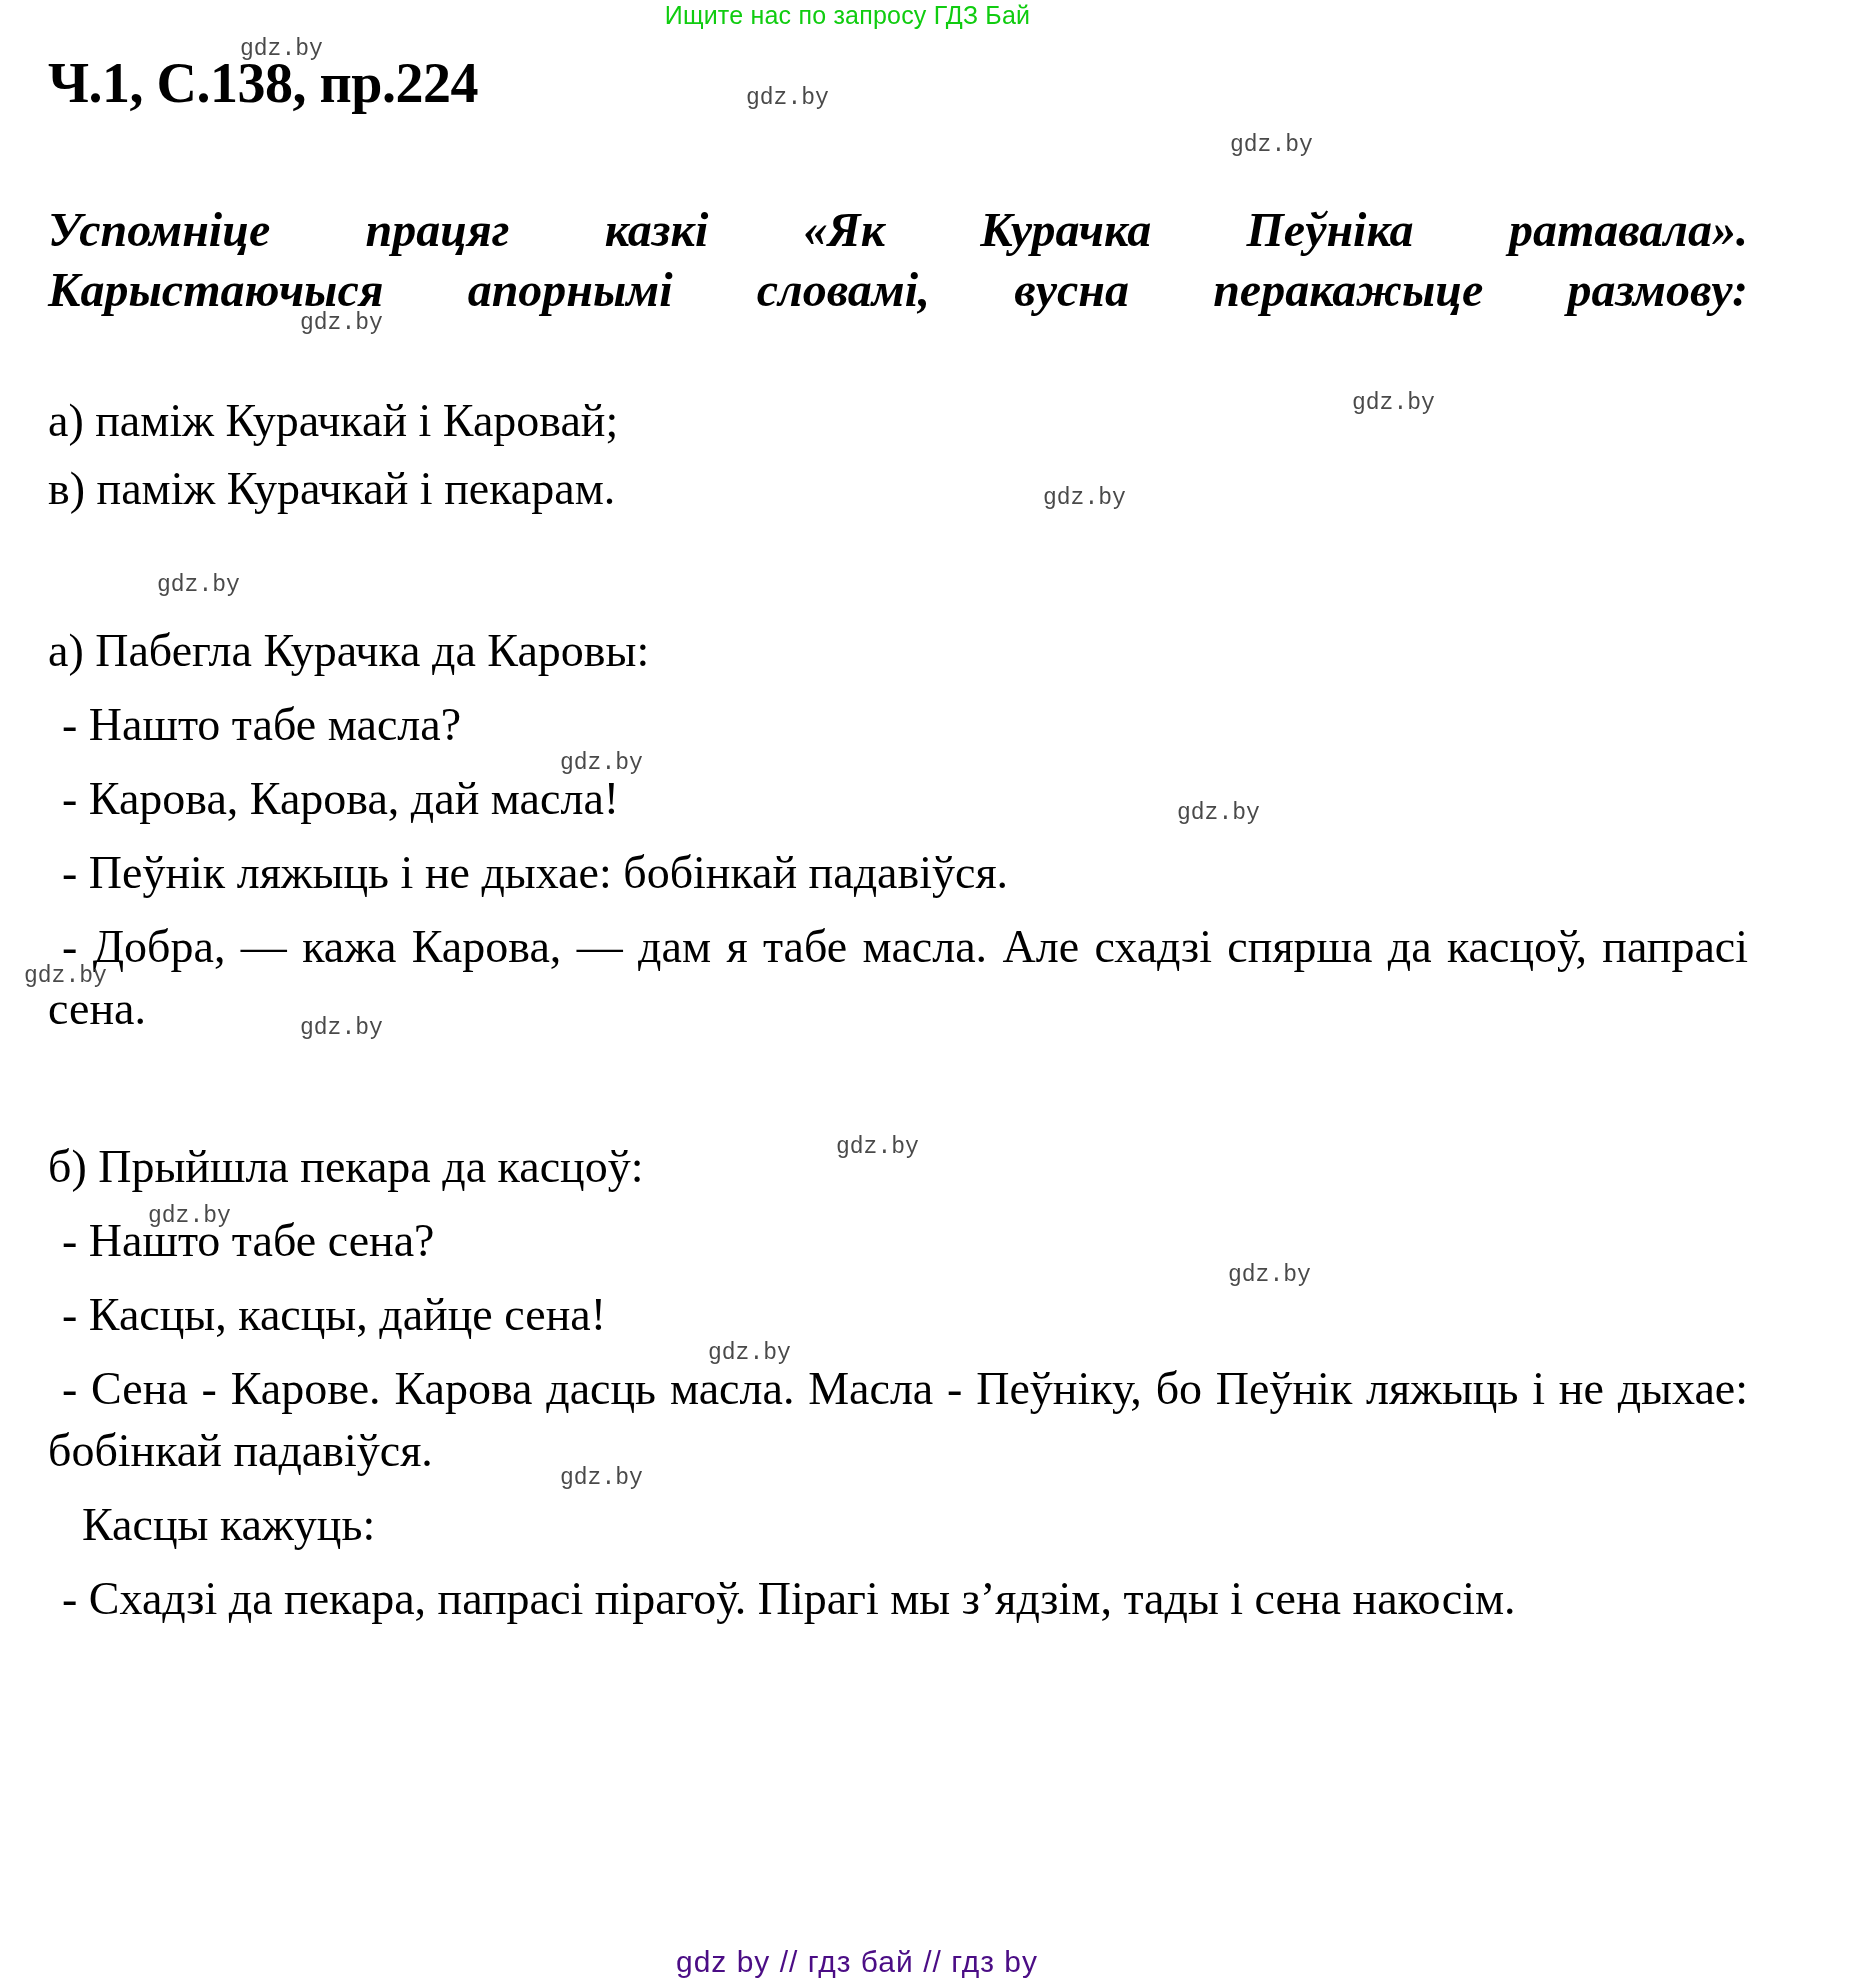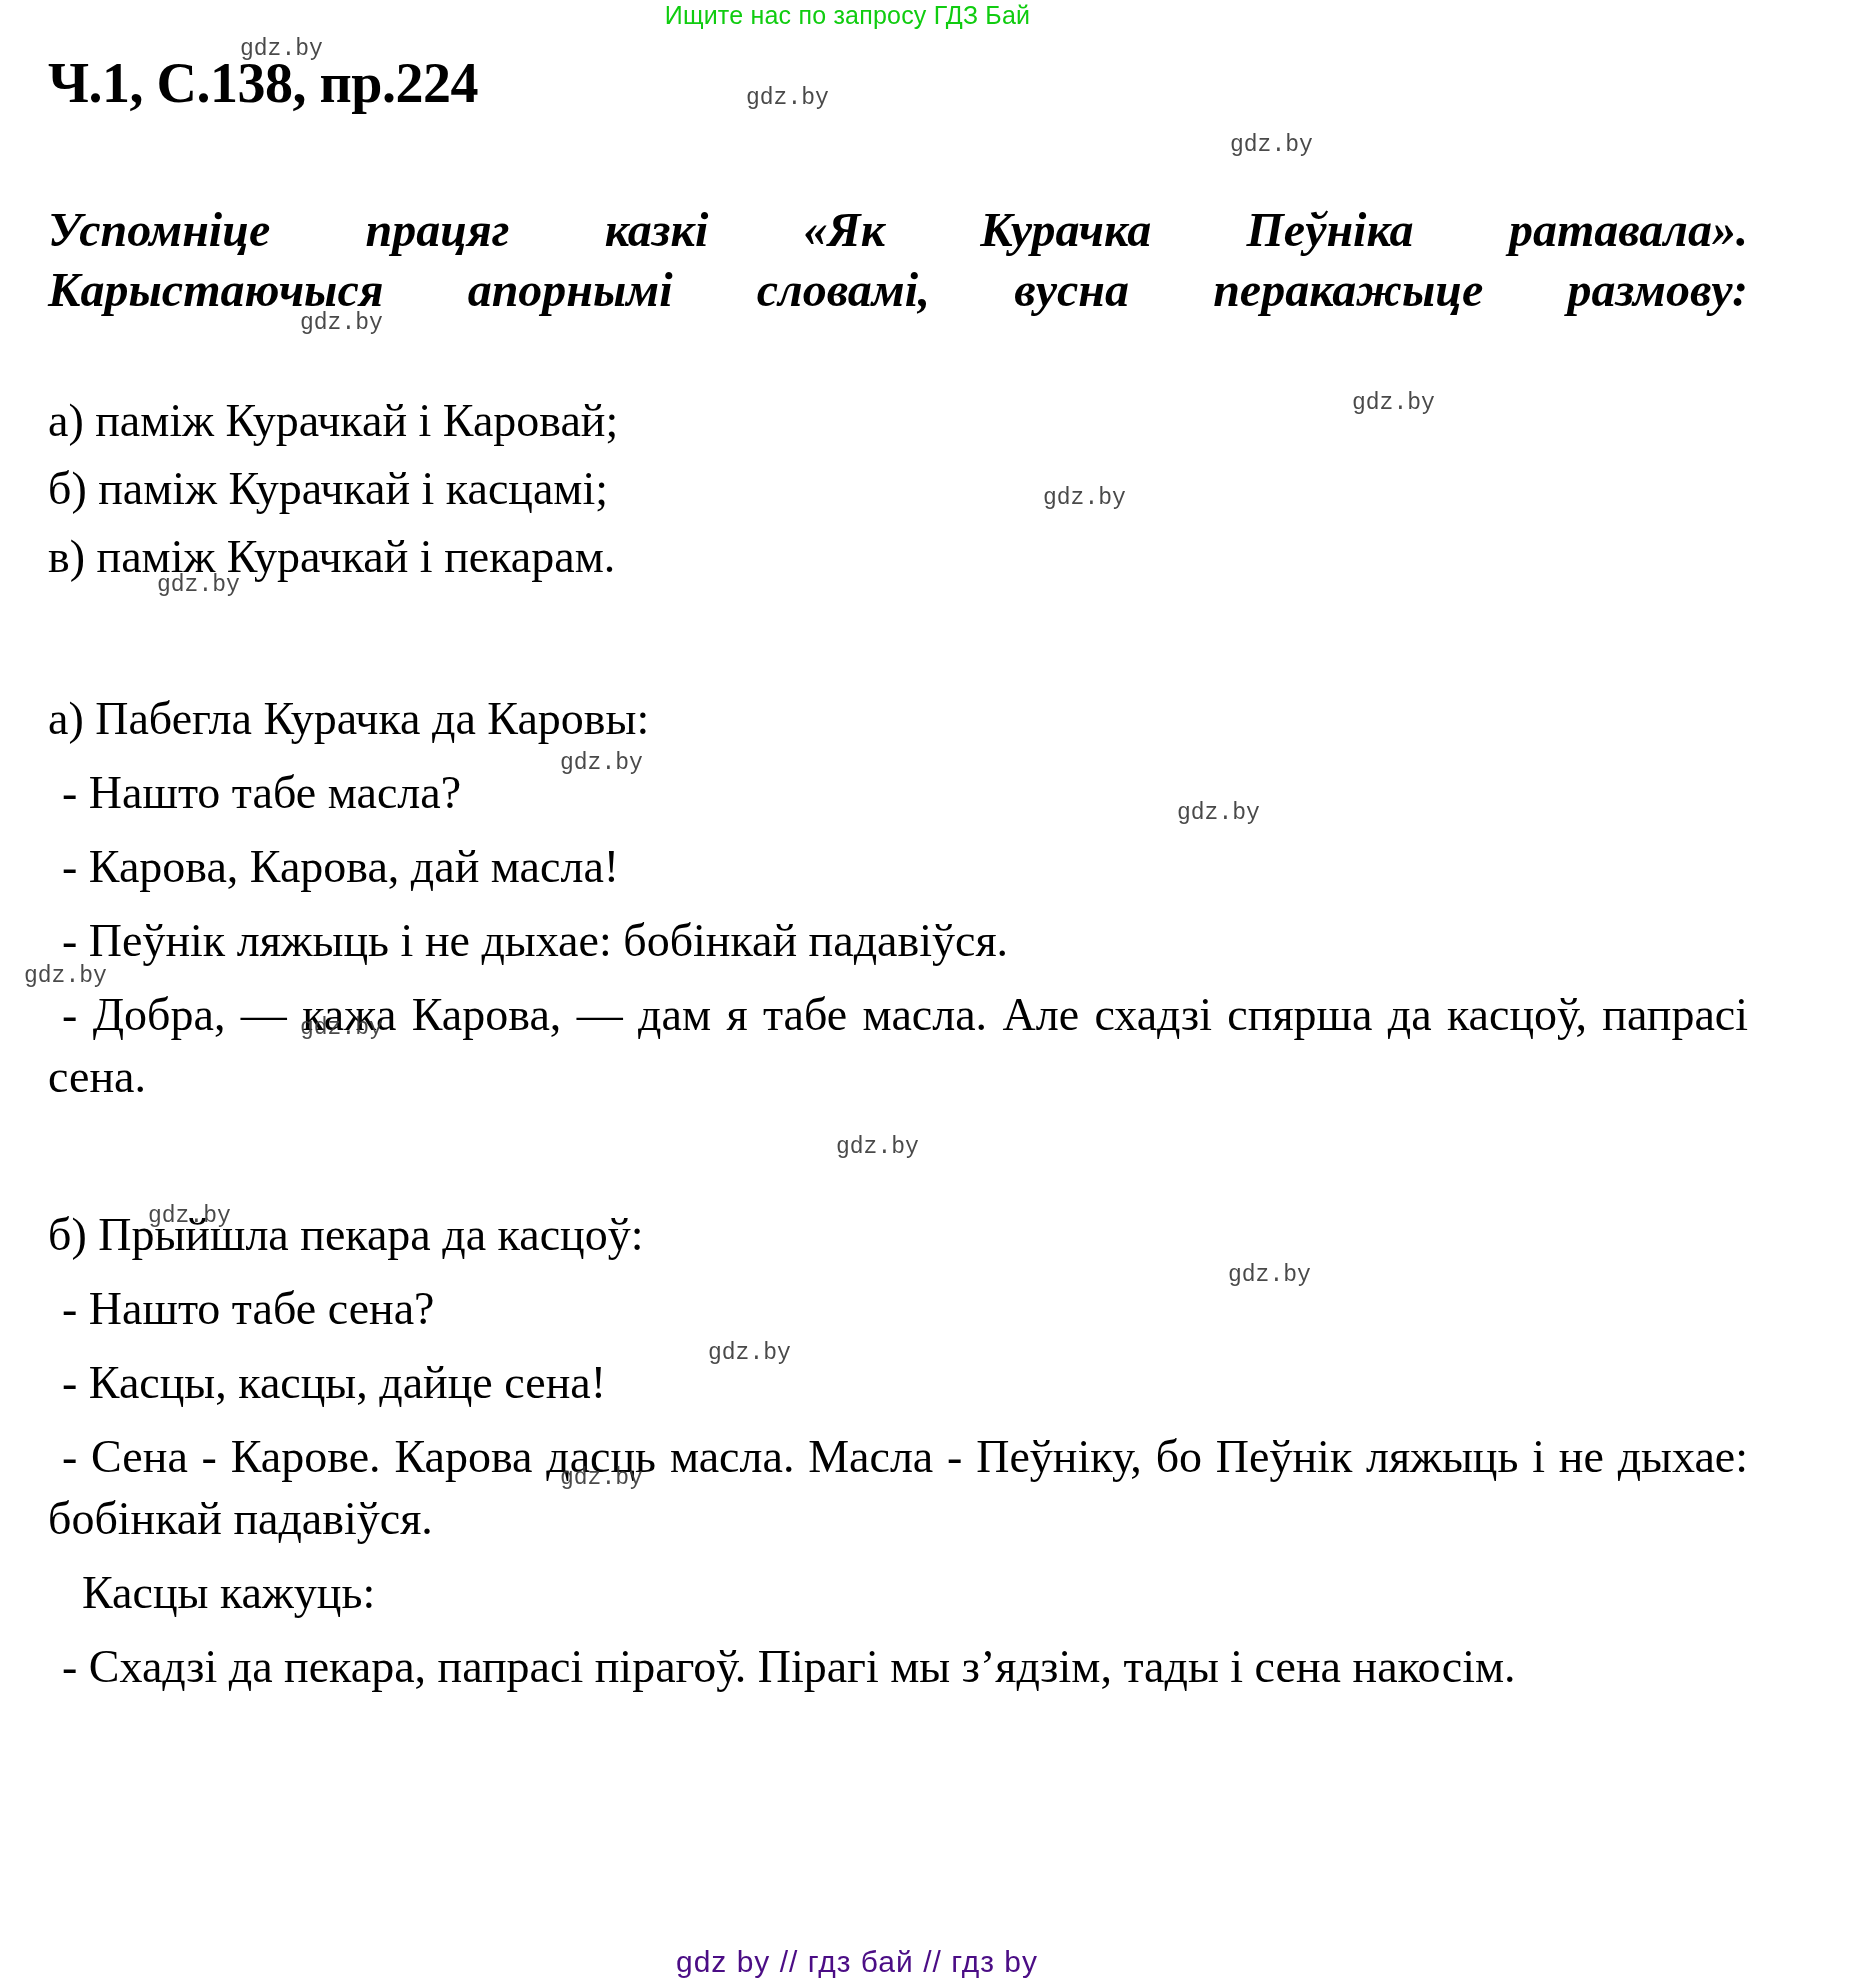--- a/index.html
+++ b/index.html
@@ -159,21 +159,20 @@
 
     <div class="doc-title">Ч.1, С.138, пр.224</div>
 
     <div class="task-instruction">
       <span class="ln">Успомніце працяг казкі «Як Курачка Пеўніка ратавала».</span>
       <span class="ln last">Карыстаючыся апорнымі словамі, вусна перакажыце размову:</span>
     </div>
 
     <div class="opt-list">
       <div class="opt-item">а) паміж Курачкай і Каровай;</div>
-      <div class="opt-item">б) паміж Курачкай і касцамі;</div>
       <div class="opt-item">в) паміж Курачкай і пекарам.</div>
     </div>
 
     <div class="sect">
       <div class="sect-head">а) Пабегла Курачка да Каровы:</div>
       <div class="line">-  Нашто табе масла?</div>
       <div class="line">- Карова, Карова, дай масла!</div>
       <div class="line">-  Пеўнік ляжыць і не дыхае: бобінкай падавіўся.</div>
       <div class="para j">- Добра, — кажа Карова, — дам я табе масла. Але схадзі спярша да касцоў, папрасі сена.</div>
     </div>

